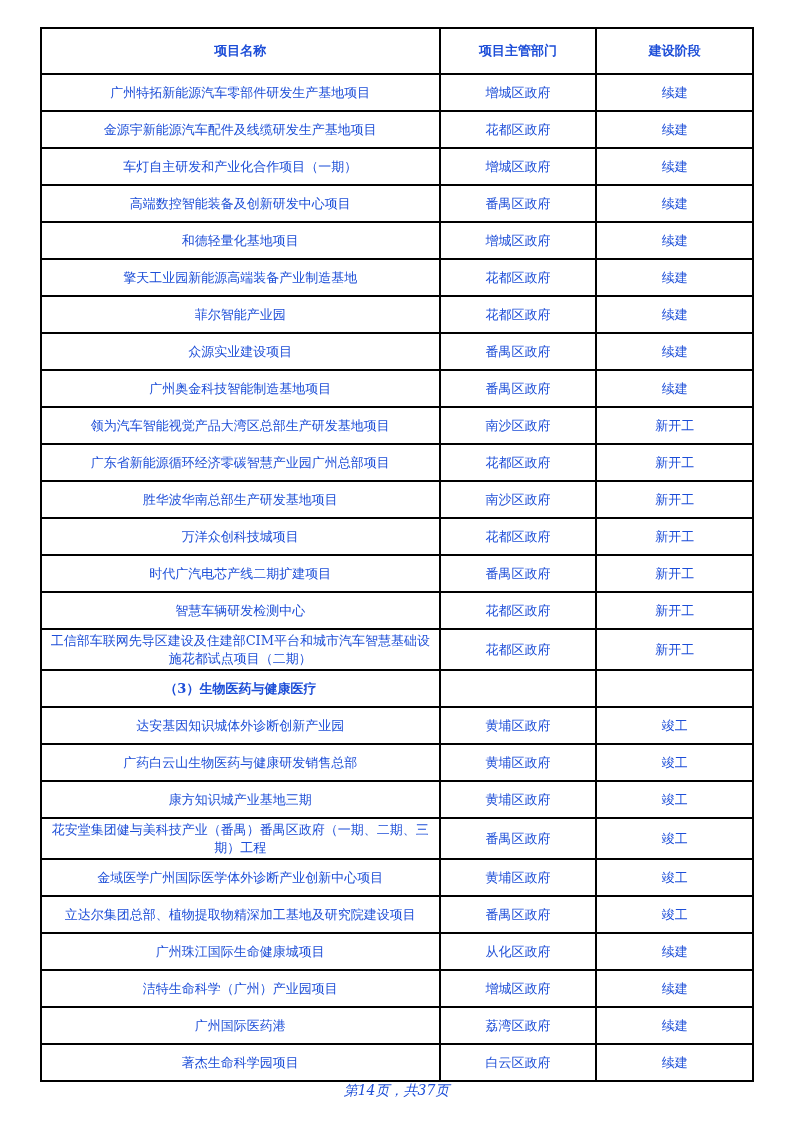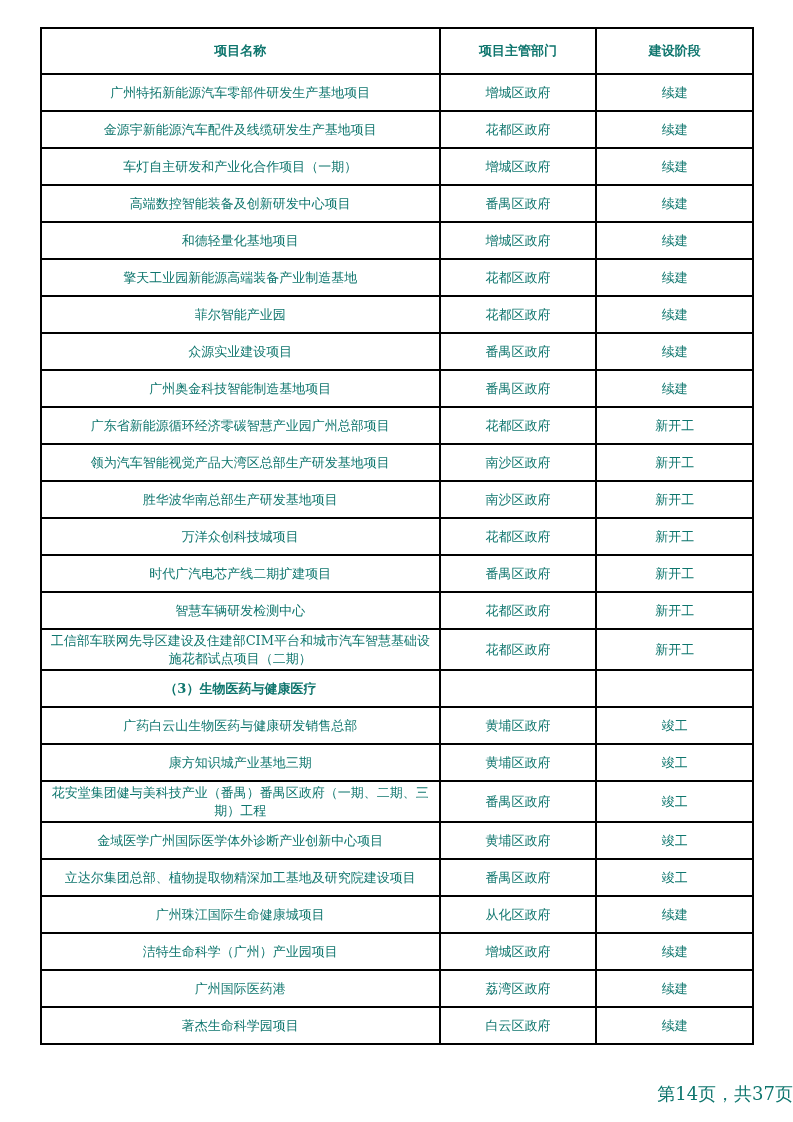--- a/index.html
+++ b/index.html
@@ -6,21 +6,21 @@
     margin: 0;
     padding: 0;
     background: #ffffff;
   }
   .page {
     position: relative;
     width: 793px;
     height: 1122px;
     background: #ffffff;
     font-family: "DejaVu Serif", "Liberation Serif", serif;
-    color: #0f766e;
+    color: #1d4ed8;
     overflow: hidden;
   }
   table.projects {
     position: absolute;
     left: 40px;
     top: 27px;
     width: 714px;
     border-collapse: collapse;
     table-layout: fixed;
   }
@@ -45,22 +45,23 @@
     text-align: left;
     font-weight: bold;
     padding-left: 5px;
     margin-top: 36px;
   }
   .footer {
     position: absolute;
     left: 0;
     width: 100%;
     top: 1082px;
-    text-align: right;
-    font-size: 18px;
+    text-align: center;
+    font-size: 14px;
+    font-style: italic;
   }
 </style>
 </head>
 <body>
 
 <div class="page">
   <table class="projects">
     <colgroup>
       <col style="width: 56%;">
       <col style="width: 22%;">
@@ -113,27 +114,27 @@
           <td class="name-cell">众源实业建设项目</td>
           <td>番禺区政府</td>
           <td>续建</td>
         </tr>
         <tr>
           <td class="name-cell">广州奥金科技智能制造基地项目</td>
           <td>番禺区政府</td>
           <td>续建</td>
         </tr>
         <tr>
-          <td class="name-cell">广东省新能源循环经济零碳智慧产业园广州总部项目</td>
-          <td>花都区政府</td>
-          <td>新开工</td>
-        </tr>
-        <tr>
           <td class="name-cell">领为汽车智能视觉产品大湾区总部生产研发基地项目</td>
           <td>南沙区政府</td>
+          <td>新开工</td>
+        </tr>
+        <tr>
+          <td class="name-cell">广东省新能源循环经济零碳智慧产业园广州总部项目</td>
+          <td>花都区政府</td>
           <td>新开工</td>
         </tr>
         <tr>
           <td class="name-cell">胜华波华南总部生产研发基地项目</td>
           <td>南沙区政府</td>
           <td>新开工</td>
         </tr>
         <tr>
           <td class="name-cell">万洋众创科技城项目</td>
           <td>花都区政府</td>
@@ -151,20 +152,25 @@
         </tr>
         <tr>
           <td class="name-cell">工信部车联网先导区建设及住建部CIM平台和城市汽车智慧基础设施花都试点项目（二期）</td>
           <td>花都区政府</td>
           <td>新开工</td>
         </tr>
         <tr>
           <td class="section-cell">（3）生物医药与健康医疗</td>
           <td></td>
           <td></td>
+        </tr>
+        <tr>
+          <td class="name-cell">达安基因知识城体外诊断创新产业园</td>
+          <td>黄埔区政府</td>
+          <td>竣工</td>
         </tr>
         <tr>
           <td class="name-cell">广药白云山生物医药与健康研发销售总部</td>
           <td>黄埔区政府</td>
           <td>竣工</td>
         </tr>
         <tr>
           <td class="name-cell">康方知识城产业基地三期</td>
           <td>黄埔区政府</td>
           <td>竣工</td>

